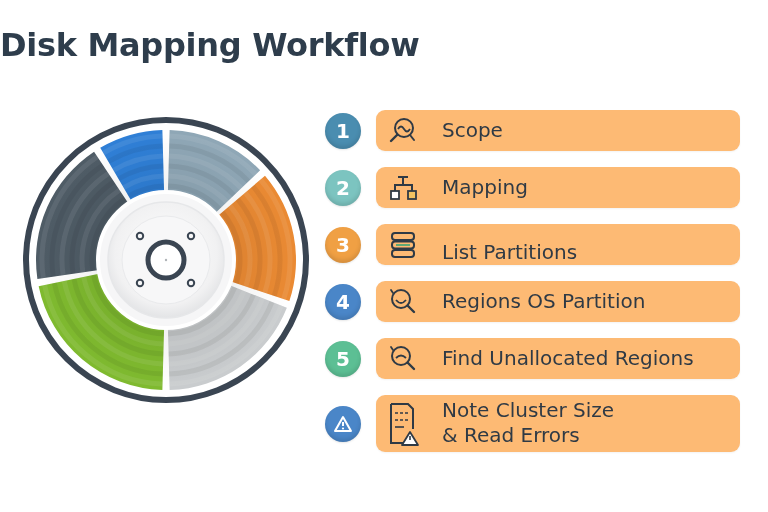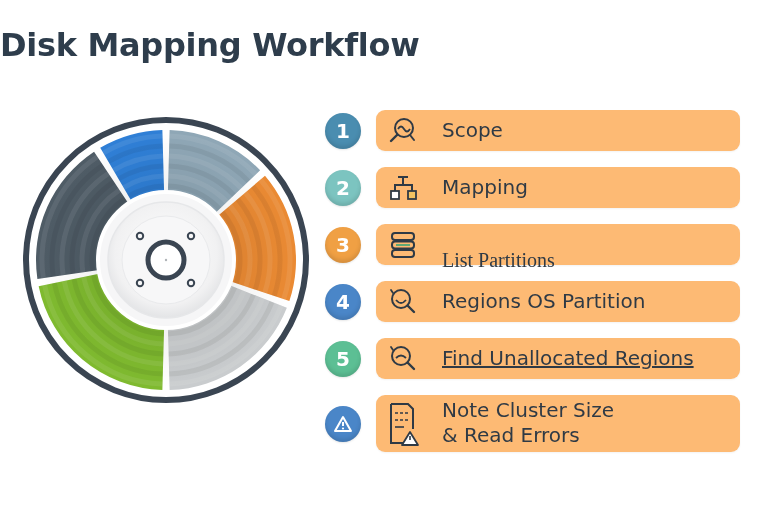--- a/index.html
+++ b/index.html
@@ -139,21 +139,21 @@
 
 <div class="step" style="top:224px;height:41px;">
   <div class="badge" style="top: 3px; background: rgb(240, 160, 68);">3</div>
   <div class="card">
     <svg class="ico" style="top:4px;" viewBox="0 0 34 34">
       <rect x="6" y="5" width="22" height="7" rx="3" fill="none" stroke="#2f3a45" stroke-width="2"></rect>
       <rect x="6" y="13.5" width="22" height="7" rx="3" fill="none" stroke="#2f3a45" stroke-width="2"></rect>
       <line x1="10" y1="17" x2="24" y2="17" stroke="#5fa874" stroke-width="2"></line>
       <rect x="6" y="22" width="22" height="7" rx="3" fill="none" stroke="#2f3a45" stroke-width="2"></rect>
     </svg>
-    <div class="label" style="top:24px;font-family:Liberation Serif, serif;">List Partitions</div>
+    <div class="label" style="top:16px;">List Partitions</div>
   </div>
 </div>
 
 <div class="step" style="top:281px;height:41px;">
   <div class="badge" style="top: 3px; background: rgb(74, 134, 200);">4</div>
   <div class="card">
     <svg class="ico" style="top:4px;" viewBox="0 0 34 34">
       <circle cx="15" cy="14" r="9" fill="none" stroke="#2f3a45" stroke-width="2"></circle>
       <path d="M10 15 q5 6 10 0" fill="none" stroke="#2f3a45" stroke-width="1.8"></path>
       <path d="M5 5 l2 3" stroke="#2f3a45" stroke-width="1.8" stroke-linecap="round"></path>
@@ -165,21 +165,21 @@
 
 <div class="step" style="top:338px;height:41px;">
   <div class="badge" style="top: 3px; background: rgb(92, 191, 148);">5</div>
   <div class="card">
     <svg class="ico" style="top:4px;" viewBox="0 0 34 34">
       <circle cx="15" cy="14" r="9" fill="none" stroke="#2f3a45" stroke-width="2"></circle>
       <path d="M10 16 q5 -5 10 0" fill="none" stroke="#2f3a45" stroke-width="1.8"></path>
       <path d="M5 5 l2 3" stroke="#2f3a45" stroke-width="1.8" stroke-linecap="round"></path>
       <line x1="21.5" y1="20.5" x2="28" y2="27" stroke="#2f3a45" stroke-width="2.4" stroke-linecap="round"></line>
     </svg>
-    <div class="label" style="top:8px;text-decoration:underline;">Find Unallocated Regions</div>
+    <div class="label" style="top:8px;">Find Unallocated Regions</div>
   </div>
 </div>
 
 <div class="step" style="top:395px;height:57px;">
   <div class="badge" style="top: 11px; font-size: 17px; background: rgb(74, 134, 200);">
     <svg width="20" height="20" viewBox="0 0 20 20">
       <path d="M10 3 L18 17 H2 Z" fill="none" stroke="#fff" stroke-width="2" stroke-linejoin="round"></path>
       <line x1="10" y1="8" x2="10" y2="12" stroke="#fff" stroke-width="2"></line>
       <circle cx="10" cy="14.5" r="1.1" fill="#fff"></circle>
     </svg>

